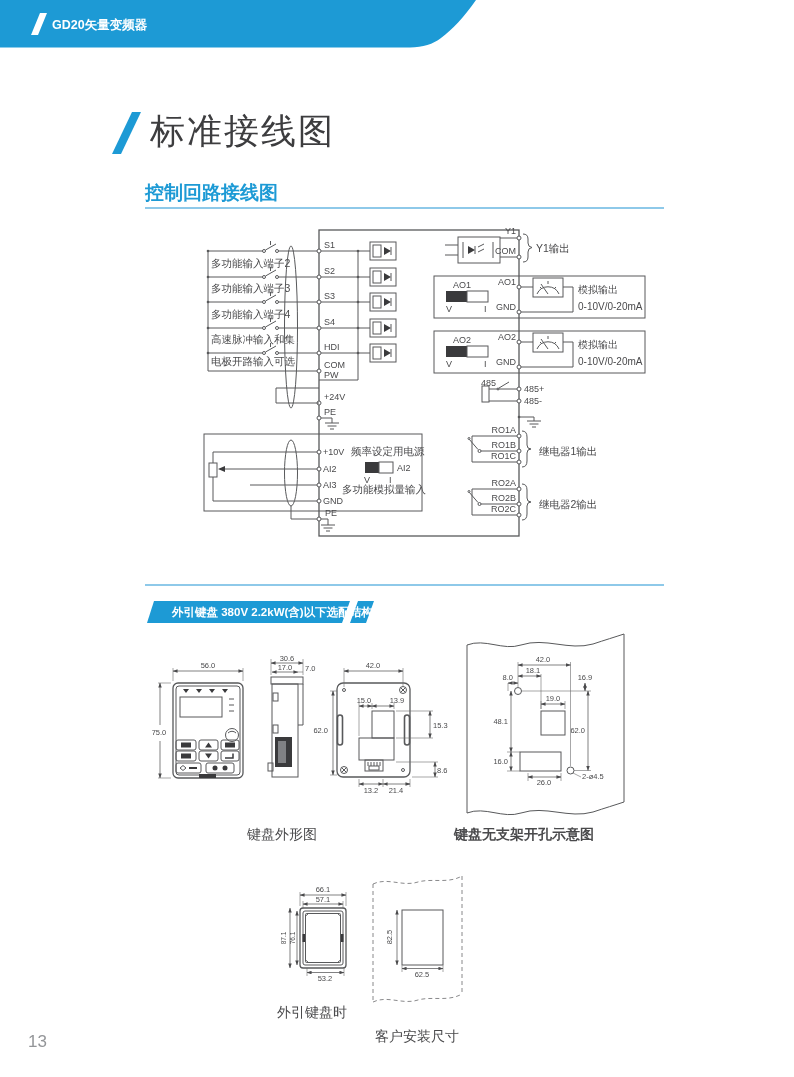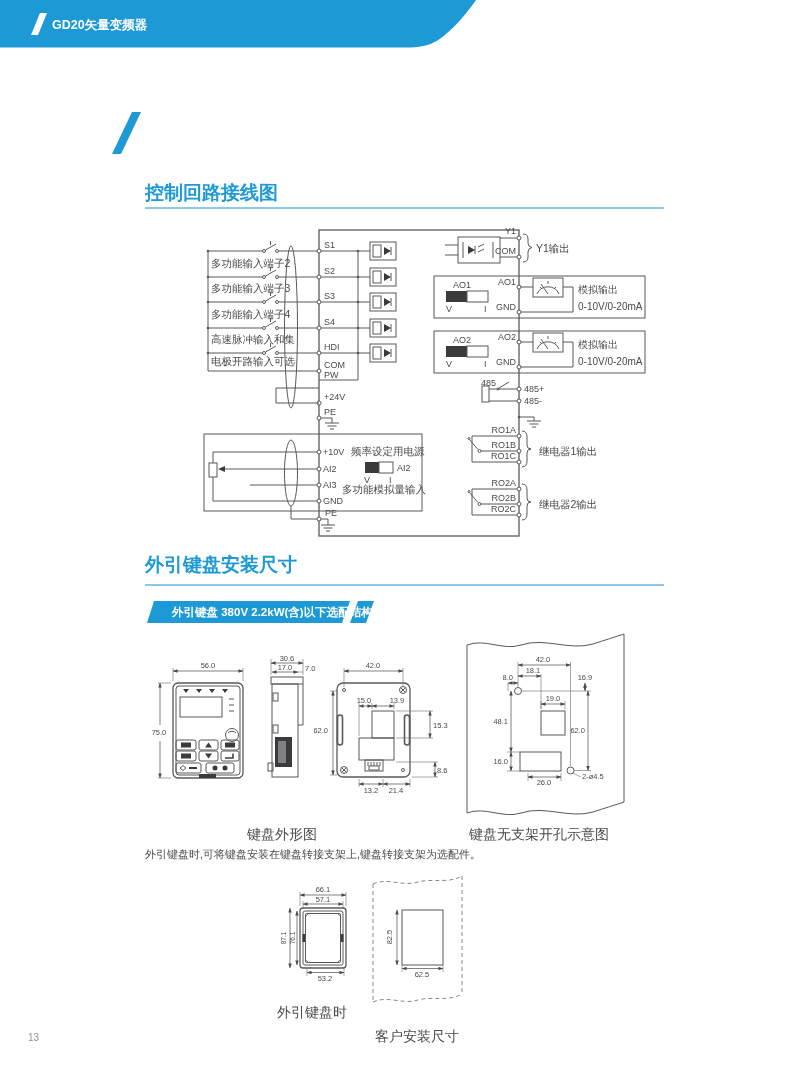--- a/index.html
+++ b/index.html
@@ -21,38 +21,39 @@
   .dimB{stroke:#4a4a4c;stroke-width:0.7;fill:none;marker-start:url(#arB);marker-end:url(#arB);}
   .dimC{stroke:#4a4a4c;stroke-width:0.7;fill:none;marker-start:url(#arC);marker-end:url(#arC);}
   .dark{fill:#3a3a3c;stroke:none;}
   .term{fill:#fff;stroke:#58595b;stroke-width:1;}
   .dot{fill:#58595b;stroke:none;}
   .page-title{font-size:35px;color:#3d3d3f;letter-spacing:2px;}
   .sec-head{font-size:19px;font-weight:bold;color:#1d9ad5;}
   .sec-rule{height:2px;background:#8ec9e9;}
   .caption{font-size:14px;color:#4a4a4c;text-align:center;}
   .note{font-size:11px;color:#4a4a4c;}
-  .pagenum{font-size:10px;color:#939598;}
+  .pagenum{font-size:17px;color:#939598;}
   .hdr-text{fill:#ffffff;font-size:12.5px;font-weight:bold;}
   .banner-text{fill:#ffffff;font-size:11.5px;font-weight:bold;}
 </style>
 </head>
 <body>
 
 <div class="page">
 
   <svg class="abs" style="left:0;top:0;" width="500" height="50">
     <path d="M0,0 H476 C464,17 452,30 441,38 C433,44 423,47.5 410,47.5 H0 Z" fill="#1d9ad5"></path>
     <polygon points="40,13 47,13 38,35 31,35" fill="#ffffff"></polygon>
     <text x="52" y="29" class="hdr-text">GD20矢量变频器</text>
   </svg>
 
   <svg class="abs" style="left:108;top:104px;left:108px;" width="44" height="58">
     <polygon points="24,8 33,8 13,50 4,50" fill="#1d9ad5"></polygon>
   </svg>
+  <div class="abs page-title" style="left:150px;top:108px;">标准接线图</div>
 
   <div class="abs sec-head" style="left:145px;top:180px;">控制回路接线图</div>
   <div class="abs sec-rule" style="left:145px;top:207px;width:519px;"></div>
 
   <svg class="abs" style="left:145px;top:225px;" width="520" height="320" viewBox="0 0 520 320">
     <defs>
       <marker id="arA" markerWidth="7" markerHeight="5" refX="6.5" refY="2.5" orient="auto-start-reverse">
         <path d="M0,0 L7,2.5 L0,5 Z" fill="#4a4a4c"></path>
       </marker>
     </defs>
@@ -296,21 +297,20 @@
         <circle cx="374" cy="279" r="2" class="term"></circle>
         <circle cx="374" cy="290" r="2" class="term"></circle>
       <text x="371" y="261" text-anchor="end" class="t9">RO2A</text>
       <text x="371" y="276" text-anchor="end" class="t9">RO2B</text>
       <text x="371" y="287" text-anchor="end" class="t9">RO2C</text>
       <path class="ln" d="M377,259 Q382,259 382,265 L382,273 Q382,277 386,277 Q382,277 382,281 L382,289 Q382,295 377,295"></path>
       <text x="394" y="283" class="t10">继电器2输出</text>
     </g>
   </svg>
 
-  <div class="abs sec-head" style="left:145px;top:552px;">外引键盘安装尺寸</div>
   <div class="abs sec-rule" style="left:145px;top:584px;width:519px;"></div>
 
   <svg class="abs" style="left:145px;top:598px;" width="240" height="28">
     <polygon points="9,3 205,3 197,25 2,25" fill="#1d9ad5"></polygon>
     <polygon points="213,3 229,3 221,25 205,25" fill="#1d9ad5"></polygon>
     <text x="27" y="18" class="banner-text">外引键盘 380V 2.2kW(含)以下选配结构图</text>
   </svg>
 
   <svg class="abs" style="left:145px;top:635px;" width="520" height="185" viewBox="0 0 520 185">
     <defs>
@@ -457,23 +457,22 @@
       <text x="363" y="129" text-anchor="end" class="d">16.0</text>
       <path class="ext" d="M383,138 V146 M416,138 V146"></path>
       <path class="dimB" d="M383,142 H416"></path>
       <text x="399" y="150" text-anchor="middle" class="d">26.0</text>
       <path class="ext" d="M428,138 L436,142"></path>
       <text x="437" y="144" class="d">2-ø4.5</text>
     </g>
   </svg>
 
   <div class="abs caption" style="left:212px;top:826px;width:140px;">键盘外形图</div>
-  <div class="abs caption" style="left:459px;top:826px;width:160px;">键盘无支架开孔示意图</div>
-
-  <div class="abs note" style="left:145px;top:847px;">外引键盘时,可将键盘安装在键盘转接支架上,键盘转接支架为选配件。</div>
+  <div class="abs caption" style="left:444px;top:826px;width:160px;font-weight:bold;">键盘无支架开孔示意图</div>
+
 
   <svg class="abs" style="left:250px;top:872px;" width="300" height="140" viewBox="0 0 300 140">
     <defs>
       <marker id="arC" markerWidth="7" markerHeight="5" refX="6.5" refY="2.5" orient="auto-start-reverse">
         <path d="M0,0 L7,2.5 L0,5 Z" fill="#4a4a4c"></path>
       </marker>
     </defs>
 
     <g>
       <rect x="50" y="36" width="46" height="60" rx="3" class="lnt"></rect>

